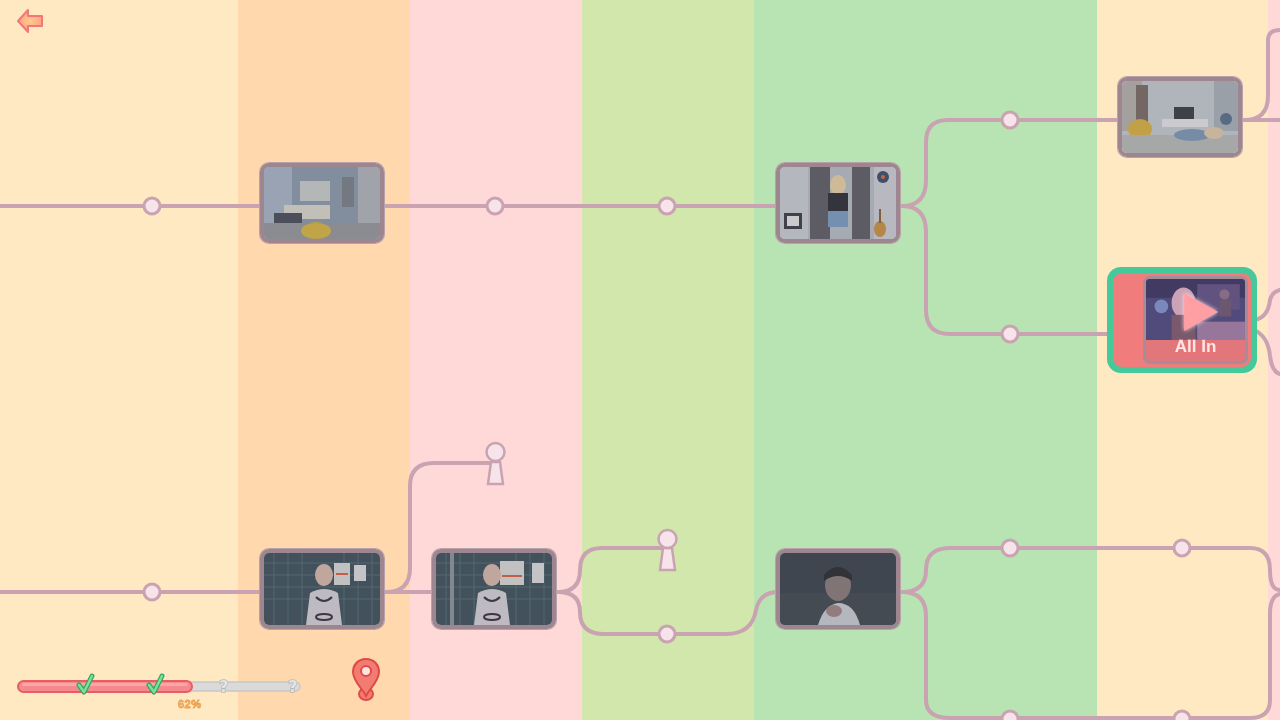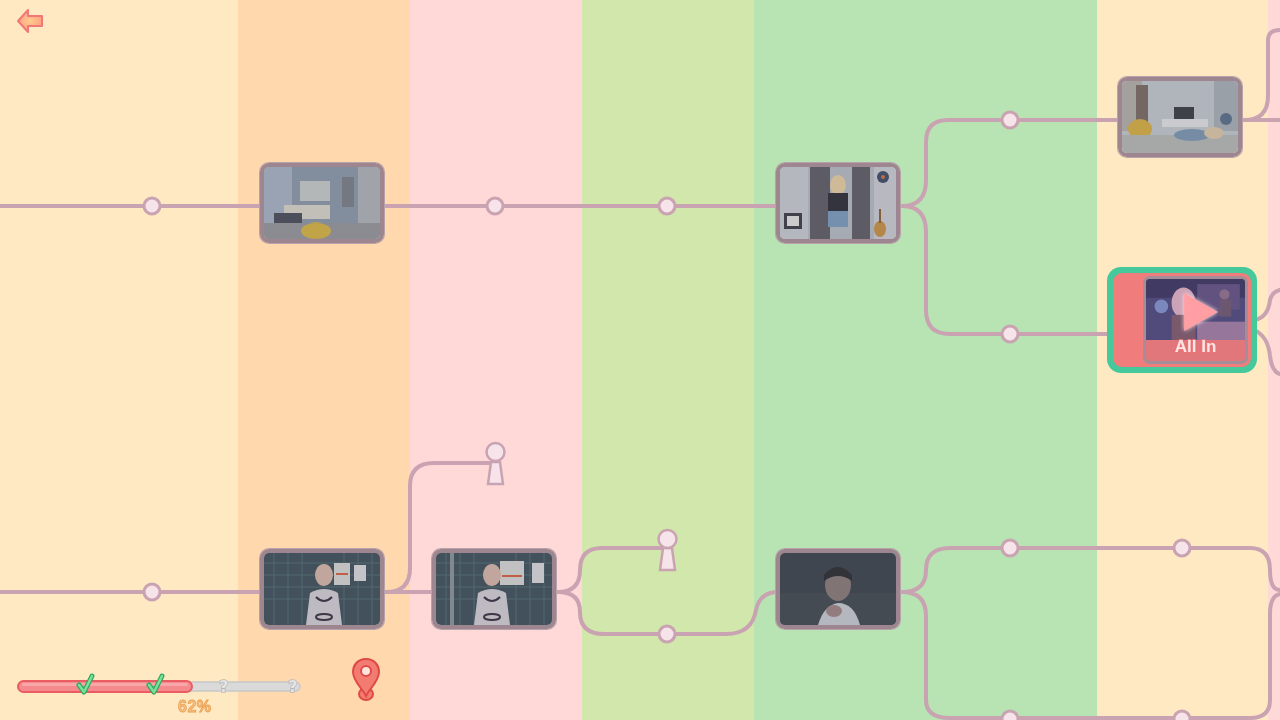--- a/index.html
+++ b/index.html
@@ -41,21 +41,21 @@
     position: absolute; left: 0; right: 0; bottom: 4px; text-align: center;
     font-weight: bold; font-size: 17px; color: #FFE6E6;
     -webkit-text-stroke: 1.5px #F07C7C; paint-order: stroke fill;
     text-shadow: 0 0 2px #E86A6A;
   }
   .back {
     position: absolute; left: 16px; top: 8px; width: 28px; height: 26px; cursor: pointer;
   }
   .progress { position: absolute; left: 16px; top: 672px; width: 290px; height: 40px; }
   .pct {
-    position: absolute; left: 178px; top: 698px; font-size: 16px; font-weight: bold;
+    position: absolute; left: 178px; top: 698px; font-size: 11px; font-weight: bold;
     color: #F7C38A; -webkit-text-stroke: 0.8px #E8A050; letter-spacing: 0.5px;
   }
   .pin { position: absolute; left: 350px; top: 656px; width: 32px; height: 48px; cursor: pointer; }
 </style>
 </head>
 <body>
 
 <div class="bands">
   <div class="band" style="width:238px;background:#FFE9C2"></div>
   <div class="band" style="width:172px;background:#FFD8AD"></div>

